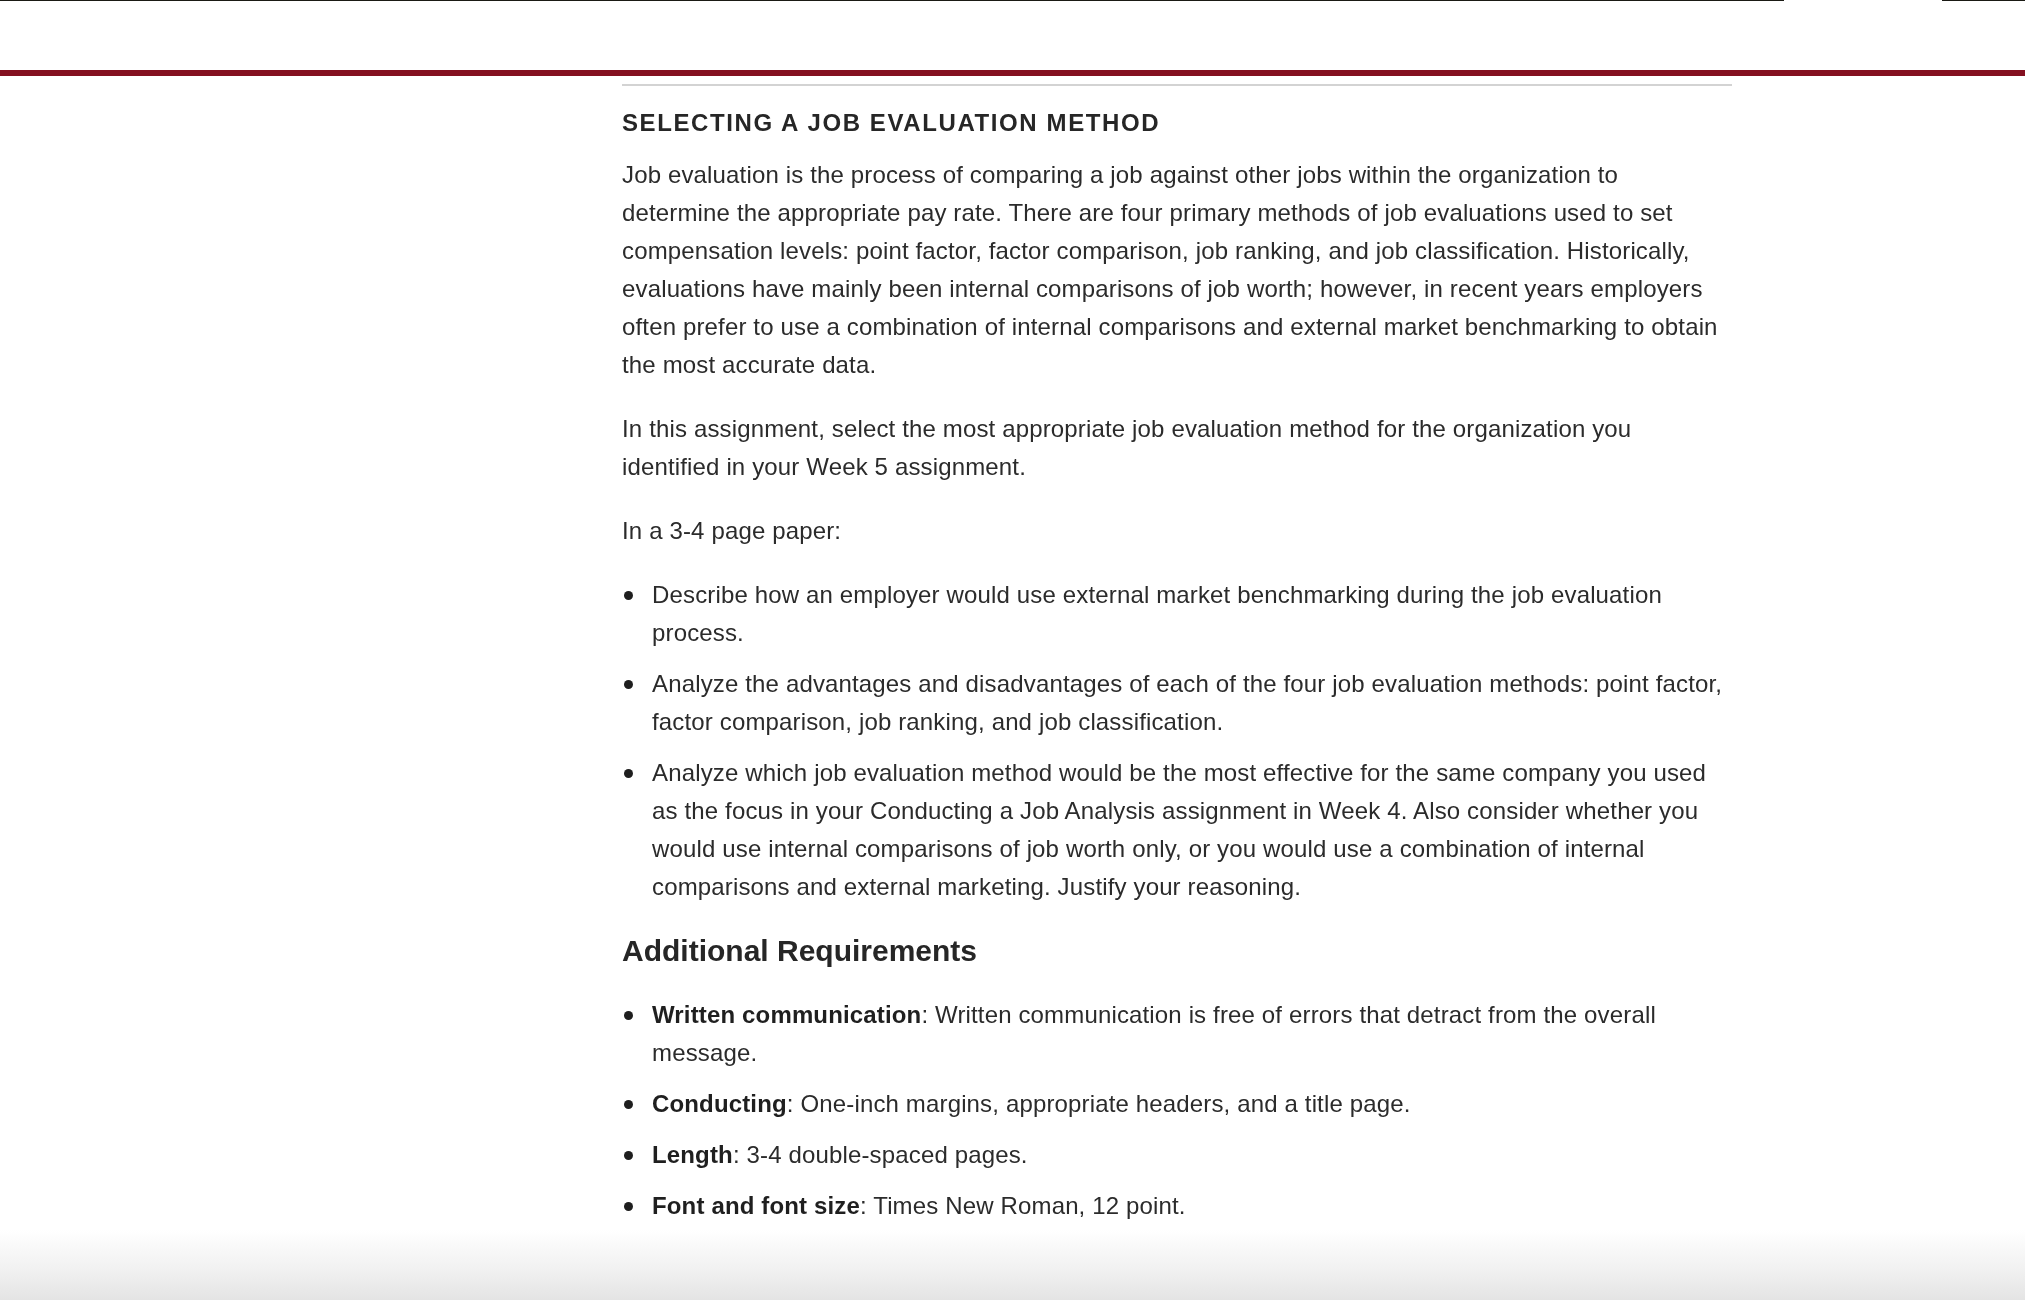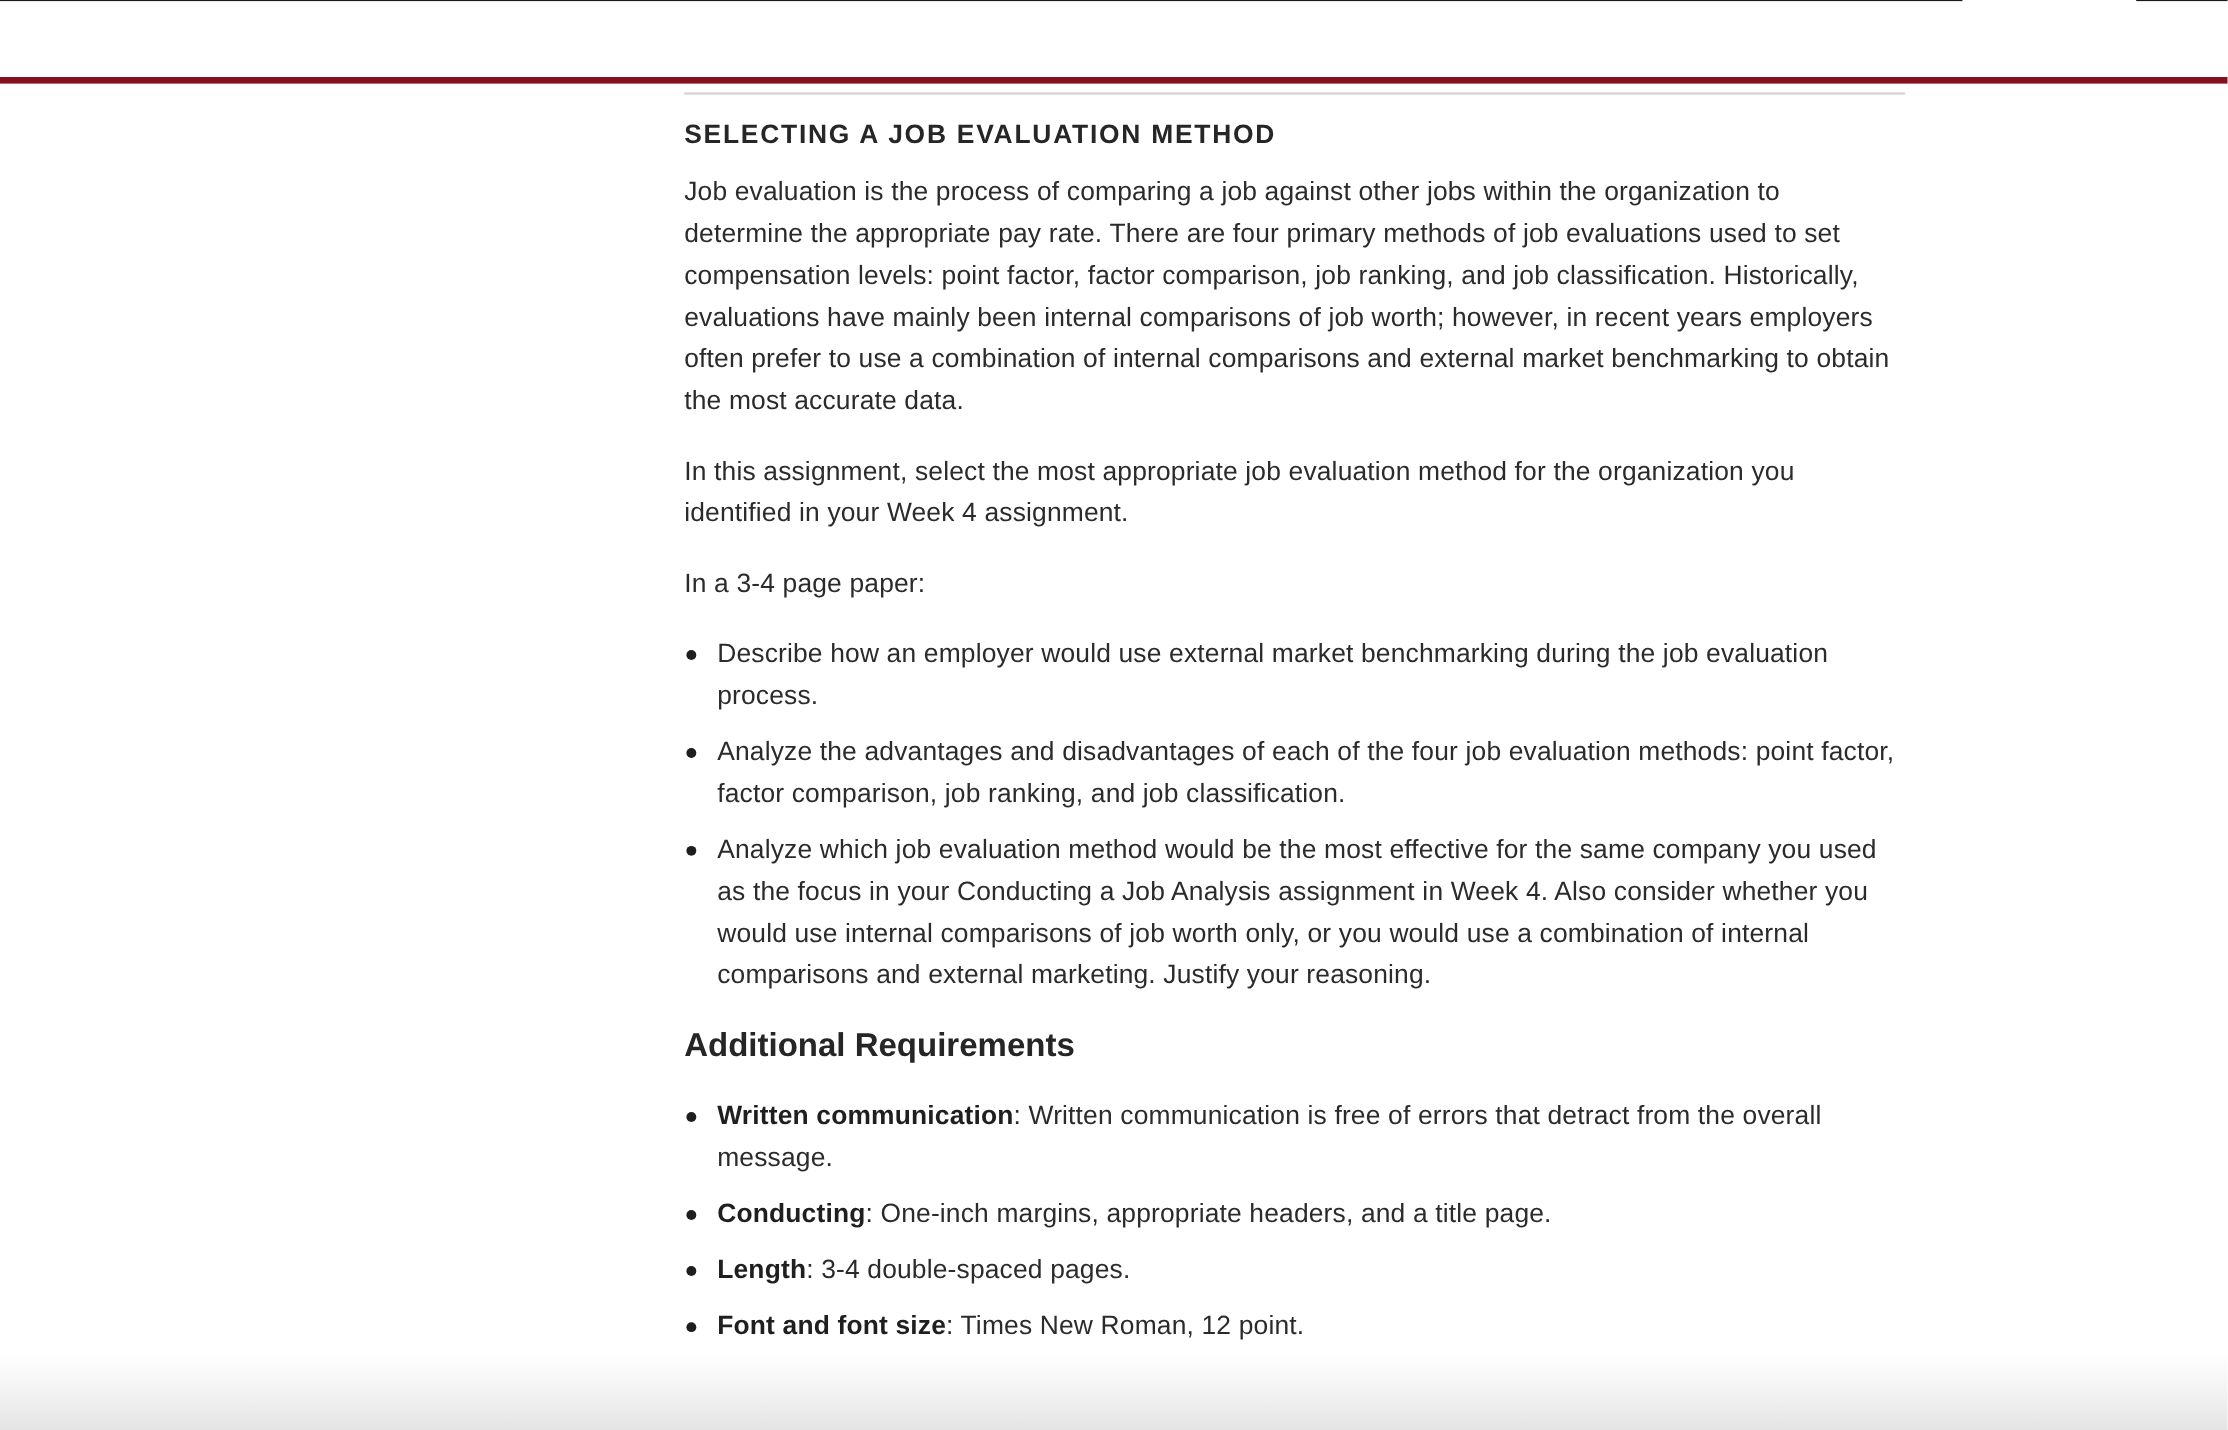--- a/index.html
+++ b/index.html
@@ -104,21 +104,21 @@
 <div class="top-line left"></div>
 <div class="top-line right"></div>
 <div class="brand-bar"></div>
 
 <main class="content">
   <div class="divider"></div>
 
   <h2 class="section-title">SELECTING A JOB EVALUATION METHOD</h2>
 
   <p class="p1">Job evaluation is the process of comparing a job against other jobs within the organization to determine the appropriate pay rate. There are four primary methods of job evaluations used to set compensation levels: point factor, factor comparison, job ranking, and job classification. Historically, evaluations have mainly been internal comparisons of job worth; however, in recent years employers often prefer to use a combination of internal comparisons and external market benchmarking to obtain the most accurate data.</p>
-  <p class="p-gap">In this assignment, select the most appropriate job evaluation method for the organization you identified in your Week 4 assignment.</p>
+  <p class="p-gap">In this assignment, select the most appropriate job evaluation method for the organization you identified in your Week 5 assignment.</p>
   <p class="p-gap">In a 3-4 page paper:</p>
 
   <ul>
     <li>
       <span class="bullet"></span>
       <span>Describe how an employer would use external market benchmarking during the job evaluation process.</span>
     </li>
     <li>
       <span class="bullet"></span>
       <span>Analyze the advantages and disadvantages of each of the four job evaluation methods: point factor, factor comparison, job ranking, and job classification.</span>

